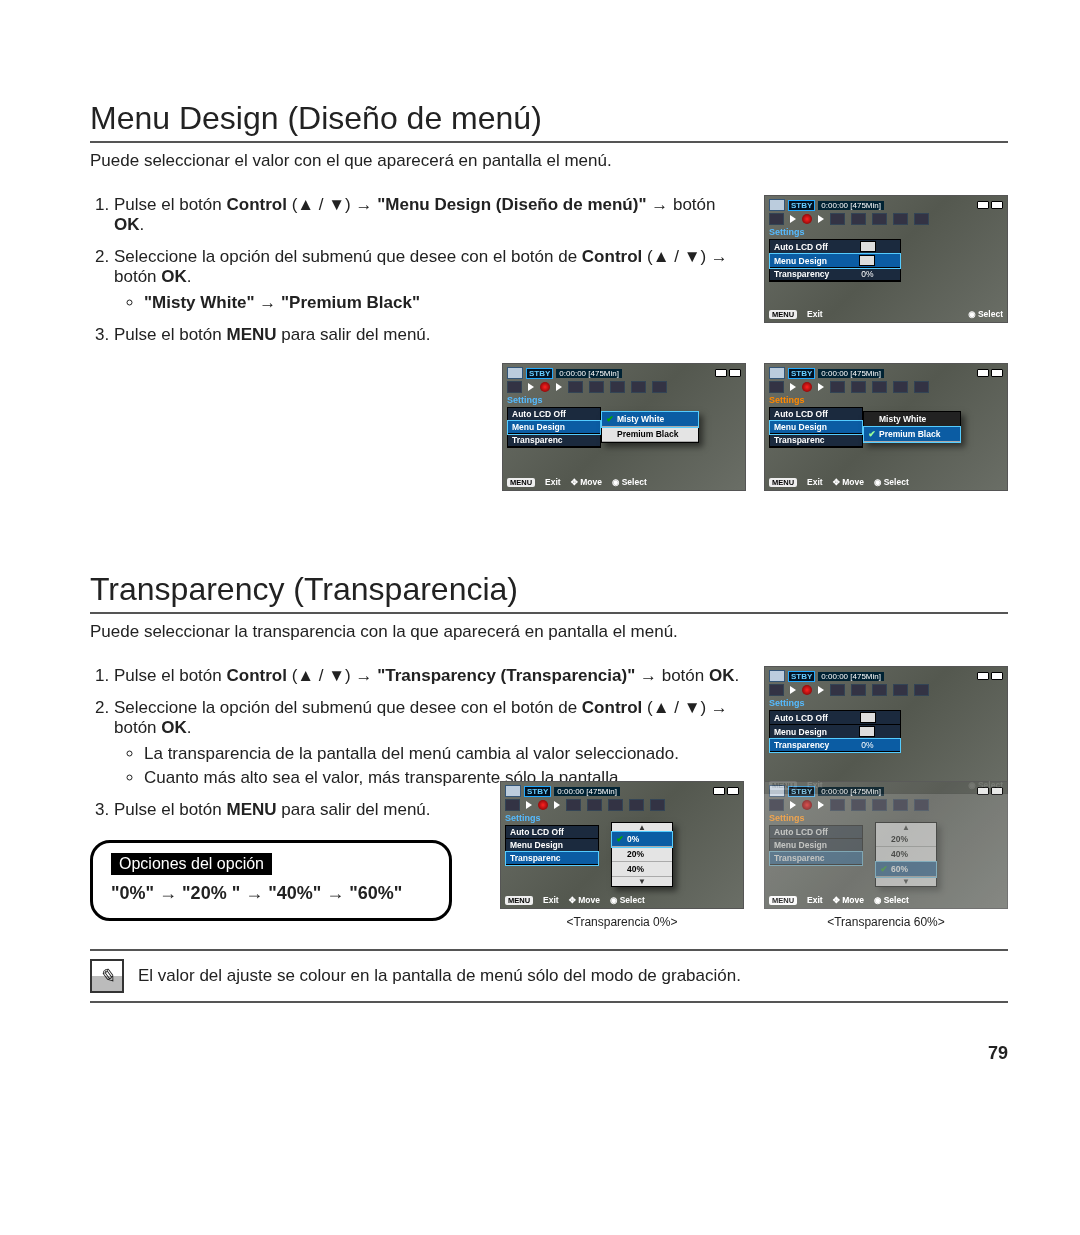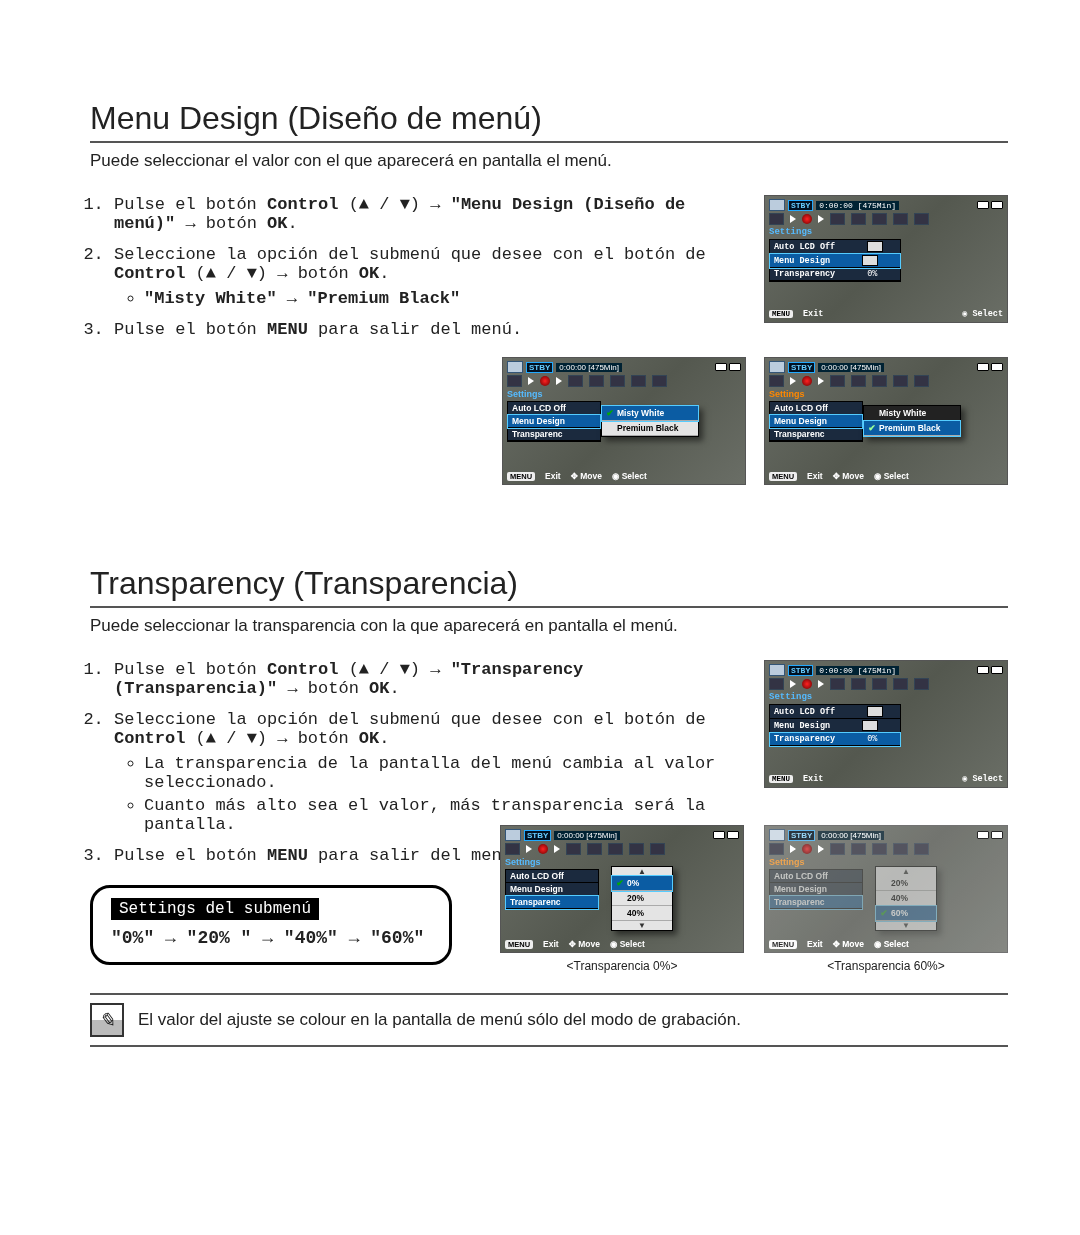--- a/index.html
+++ b/index.html
@@ -21,21 +21,20 @@
     padding-bottom: 4px;
   }
   .intro {
     font-size: 17px;
     margin: 8px 0 24px 0;
   }
   .two-col {
     display: flex;
     gap: 20px;
     align-items: flex-start;
-    font-family: Liberation Mono, monospace;
   }
   .text-col { flex: 1; }
   ol { margin: 0; padding-left: 24px; }
   ol > li { margin-bottom: 12px; font-size: 17px; }
   ul { margin: 6px 0; padding-left: 30px; }
   ul li { margin-bottom: 4px; font-size: 17px; }
   b { font-weight: bold; }
 
   
   .thumb {
@@ -330,30 +329,30 @@
     <div class="two-col">
       <div class="text-col">
         <ol>
           <li>
             <span>Pulse el botón </span><b>Control</b><span> (▲ / ▼) → </span><b>"Transparency (Transparencia)"</b><span> → </span><span>botón </span><b>OK</b><span>.</span>
           </li>
           <li>
             <span>Seleccione la opción del submenú que desee con el botón de </span><b>Control</b><span> (▲ / ▼) → </span><span>botón </span><b>OK</b><span>.</span>
             <ul>
               <li>La transparencia de la pantalla del menú cambia al valor seleccionado.</li>
-              <li>Cuanto más alto sea el valor, más transparencia será la pantalla.</li>
+              <li>Cuanto más alto sea el valor, más transparente sólo la pantalla.</li>
             </ul>
           </li>
           <li>
             <span>Pulse el botón </span><b>MENU</b><span> para salir del menú.</span>
           </li>
         </ol>
 
         <div class="sub-box">
-          <span class="label">Settings del submenú</span>
+          <span class="label">Opciones del opción</span>
           <div class="opts">"0%" → "20% " → "40%" → "60%"</div>
         </div>
       </div>
 
       <div class="right-stack">
 
         <div class="thumb">
           <div class="topbar">
             <span class="camicon"></span>
             <span class="stby">STBY</span>
@@ -518,15 +517,16 @@
         </div>
         <div class="thumb-caption">&lt;Transparencia 60%&gt;</div>
       </div>
     </div>
 
     <div class="note-row">
       <div class="note-icon">✎</div>
       <div>El valor del ajuste se colour en la pantalla de menú sólo del modo de grabación.</div>
     </div>
 
+    <div class="pagenum">79</div>
   </div>
 
 </div>
 
 </body></html>

